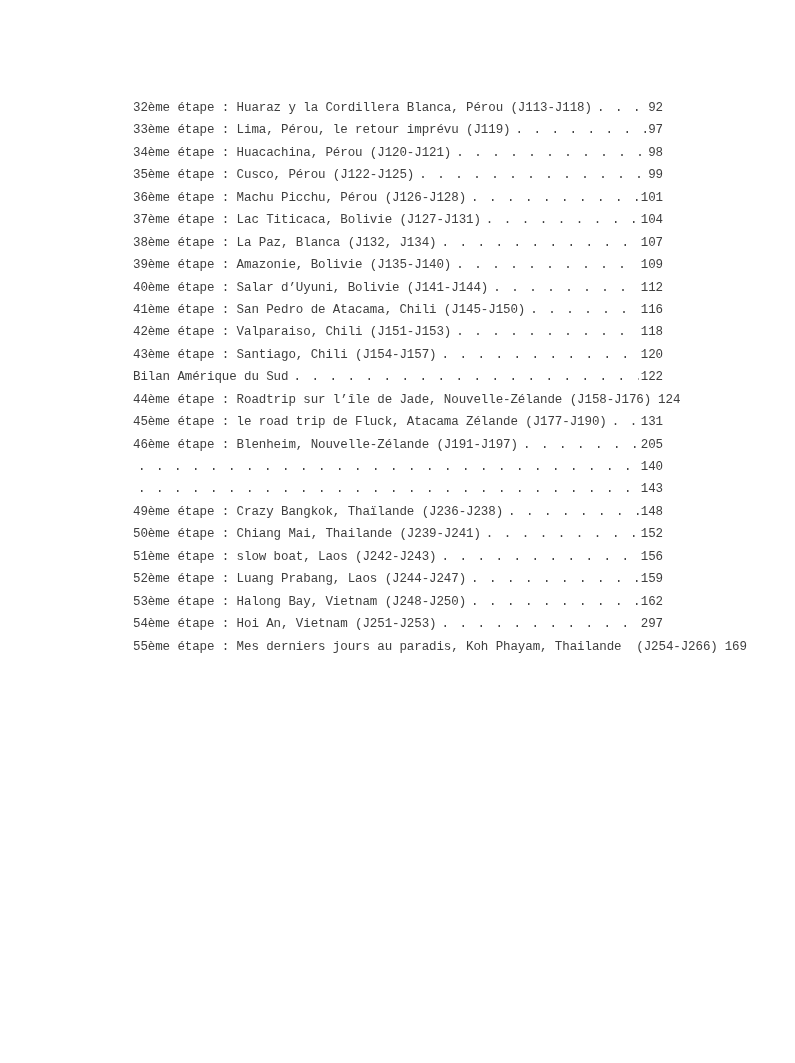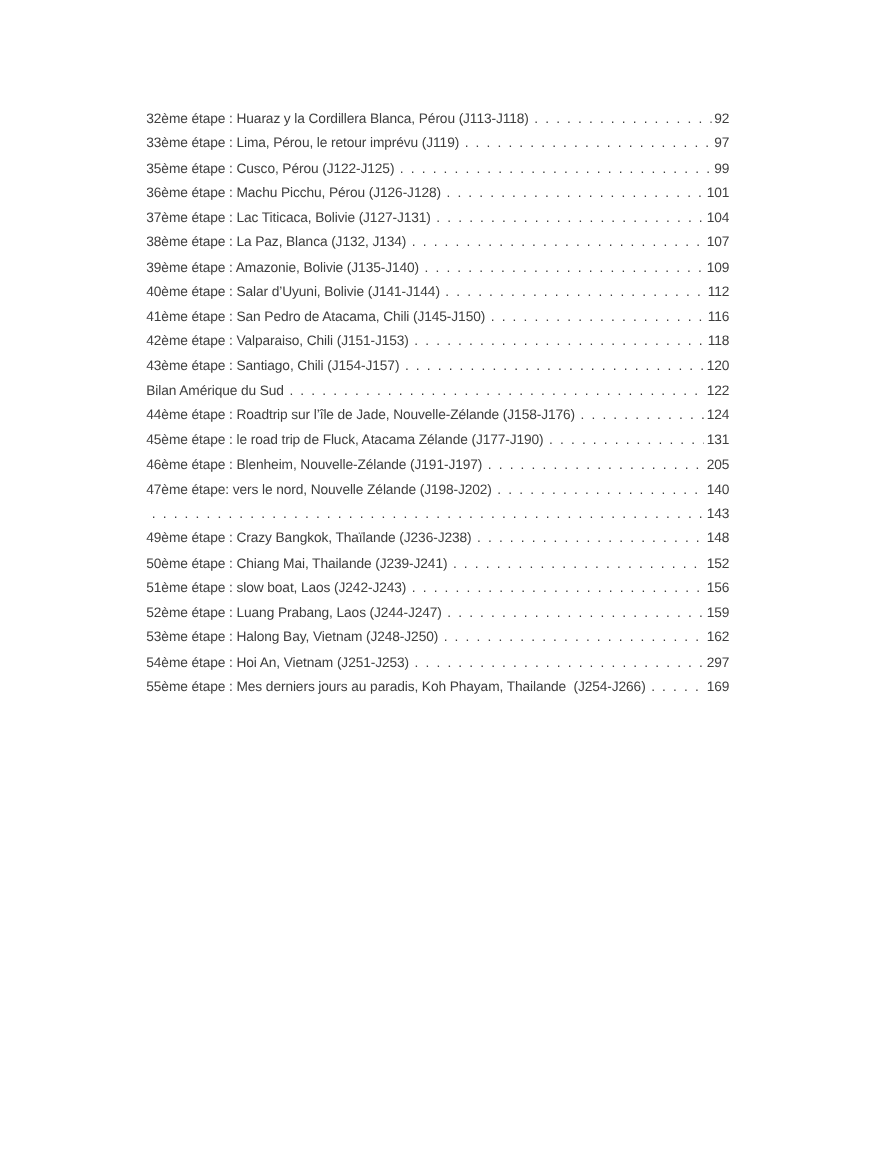--- a/index.html
+++ b/index.html
@@ -6,21 +6,21 @@
     margin: 0;
     padding: 0;
     background: #ffffff;
   }
   .page {
     position: relative;
     width: 795px;
     height: 837px;
     background: #ffffff;
     overflow: hidden;
-    font-family: Liberation Sans, sans-serif;
+    font-family: Liberation Mono, monospace;
   }
   .toc {
     position: absolute;
     left: 133px;
     top: 97px;
     width: 530px;
     color: #3e3e3e;
     font-size: 12.5px;
     letter-spacing: -0.1px;
   }
@@ -59,20 +59,25 @@
 
   <div class="toc-row">
       <span class="toc-label">32ème étape : Huaraz y la Cordillera Blanca, Pérou (J113-J118)</span>
       <span class="toc-leader"></span>
       <span class="toc-page">92</span>
     </div>
       <div class="toc-row">
       <span class="toc-label">33ème étape : Lima, Pérou, le retour imprévu (J119)</span>
       <span class="toc-leader"></span>
       <span class="toc-page">97</span>
+    </div>
+      <div class="toc-row">
+      <span class="toc-label">34ème étape : Huacachina, Pérou (J120-J121)</span>
+      <span class="toc-leader"></span>
+      <span class="toc-page">98</span>
     </div>
       <div class="toc-row">
       <span class="toc-label">35ème étape : Cusco, Pérou (J122-J125)</span>
       <span class="toc-leader"></span>
       <span class="toc-page">99</span>
     </div>
       <div class="toc-row">
       <span class="toc-label">36ème étape : Machu Picchu, Pérou (J126-J128)</span>
       <span class="toc-leader"></span>
       <span class="toc-page">101</span>
@@ -126,21 +131,20 @@
       <span class="toc-label">45ème étape : le road trip de Fluck, Atacama Zélande (J177-J190)</span>
       <span class="toc-leader"></span>
       <span class="toc-page">131</span>
     </div>
       <div class="toc-row">
       <span class="toc-label">46ème étape : Blenheim, Nouvelle-Zélande (J191-J197)</span>
       <span class="toc-leader"></span>
       <span class="toc-page">205</span>
     </div>
       <div class="toc-row">
-      <span class="toc-label">47ème étape: vers le nord, Nouvelle Zélande (J198-J202)</span>
       <span class="toc-leader"></span>
       <span class="toc-page">140</span>
     </div>
       <div class="toc-row">
       <span class="toc-leader"></span>
       <span class="toc-page">143</span>
     </div>
       <div class="toc-row">
       <span class="toc-label">49ème étape : Crazy Bangkok, Thaïlande (J236-J238)</span>
       <span class="toc-leader"></span>

